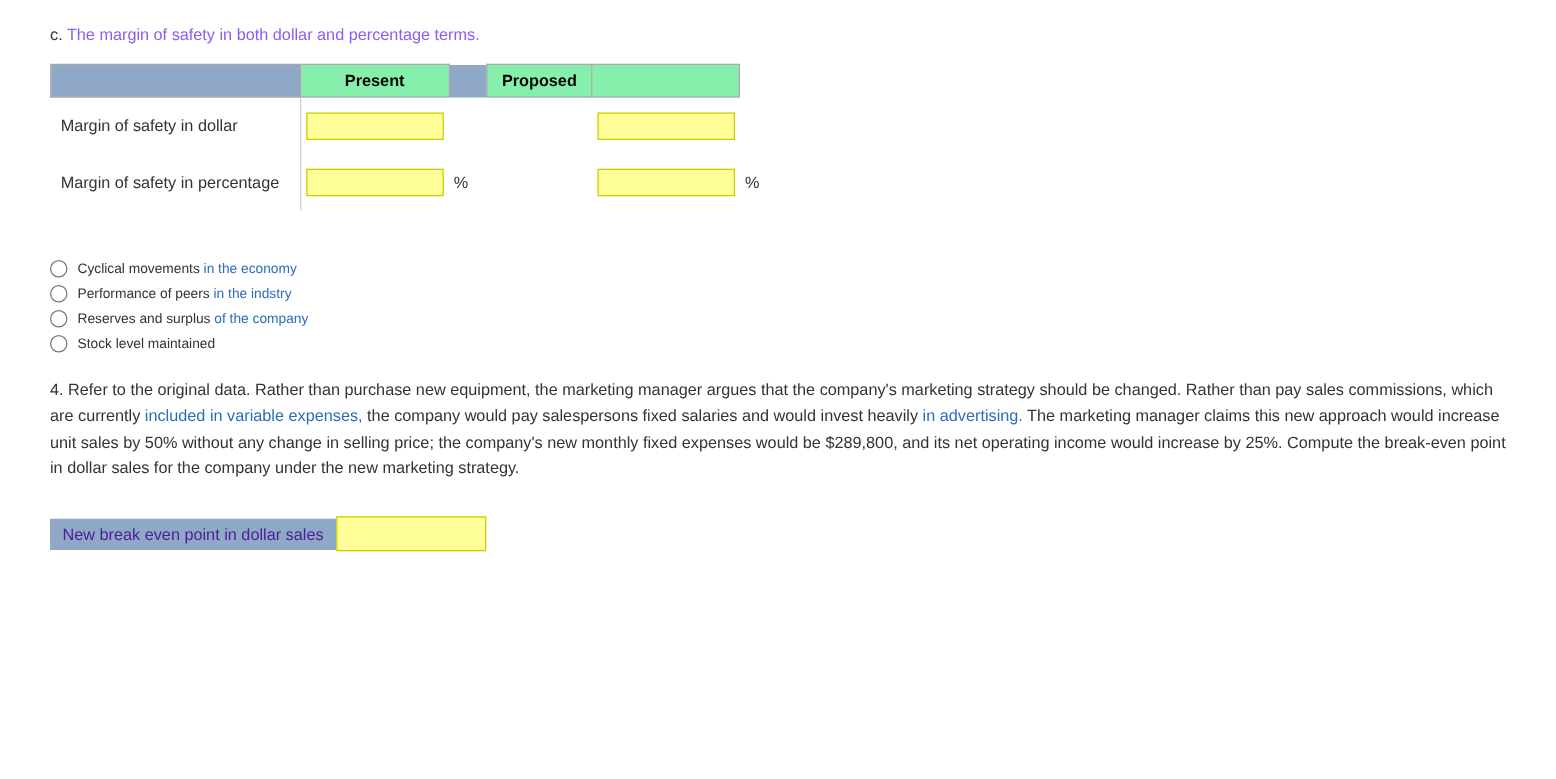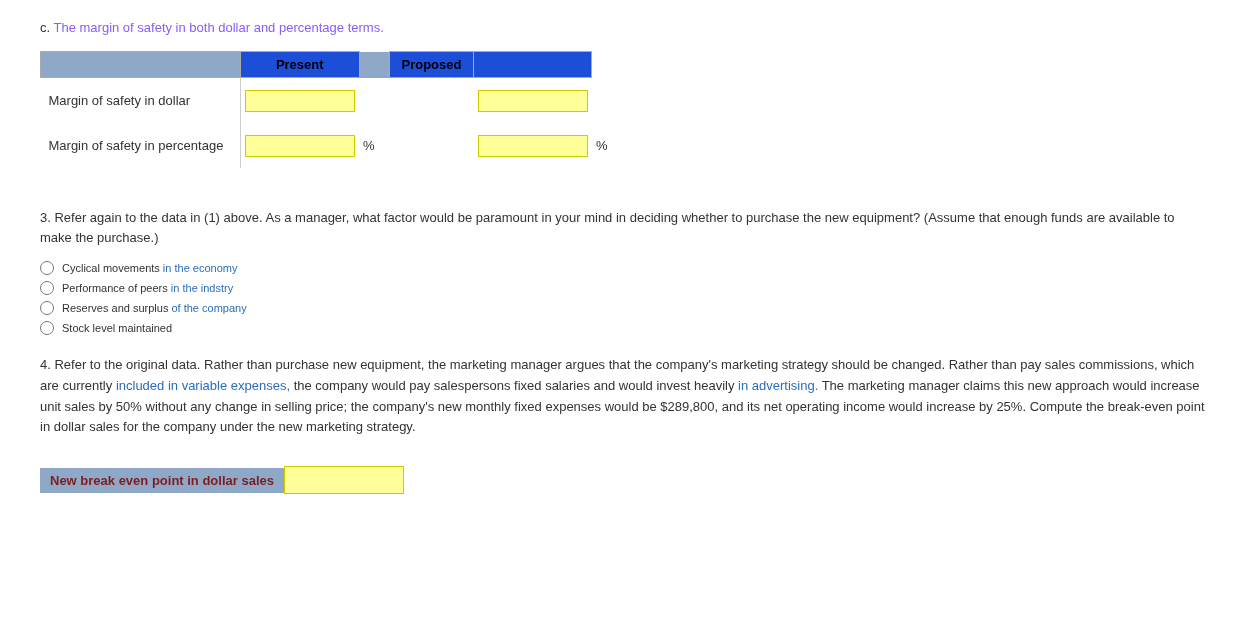--- a/index.html
+++ b/index.html
@@ -30,21 +30,21 @@
     .table-container {
       margin-bottom: 30px;
     }
 
     table.margin-table {
       border-collapse: collapse;
       min-width: 520px;
     }
 
     table.margin-table th {
-      background-color: #1d4ed8;
+      background-color: #86efac;
       color: #000;
       text-align: center;
       padding: 5px 12px;
       font-weight: bold;
       font-size: 13px;
       border: 1px solid #aaa;
     }
 
     table.margin-table th.empty-header {
       background-color: #8fa8c8;
@@ -145,24 +145,24 @@
     }
 
     .break-even-row {
       display: flex;
       align-items: center;
       gap: 0;
     }
 
     .break-even-label {
       background-color: #8fa8c8;
-      color: #7f1d1d;
+      color: #4c1d95;
       padding: 5px 10px;
       font-size: 13px;
-      font-weight: bold;
+      font-weight: normal;
       white-space: nowrap;
     }
 
     .break-even-input {
       background-color: #ffff99;
       border: 1px solid #cccc00;
       width: 120px;
       height: 28px;
       outline: none;
       font-size: 13px;
@@ -216,21 +216,20 @@
             <input type="text" class="yellow-input" value="" style="">
           </td>
           <td class="unit-cell">%</td>
         </tr>
       </tbody>
     </table>
   </div>
 </div>
 
 <div class="section-3">
-  <p class="section-3-title">3. Refer again to the data in (1) above. As a manager, what factor would be paramount in your mind in deciding whether to purchase the new equipment? (Assume that enough funds are available to make the purchase.)</p>
 
   <div class="radio-group">
     <div class="radio-item">
       <input type="radio" name="q3" id="opt1" style="">
       <label for="opt1">
         Cyclical movements <span class="highlight">in the economy</span>
       </label>
     </div>
     <div class="radio-item">
       <input type="radio" name="q3" id="opt3" style="">

